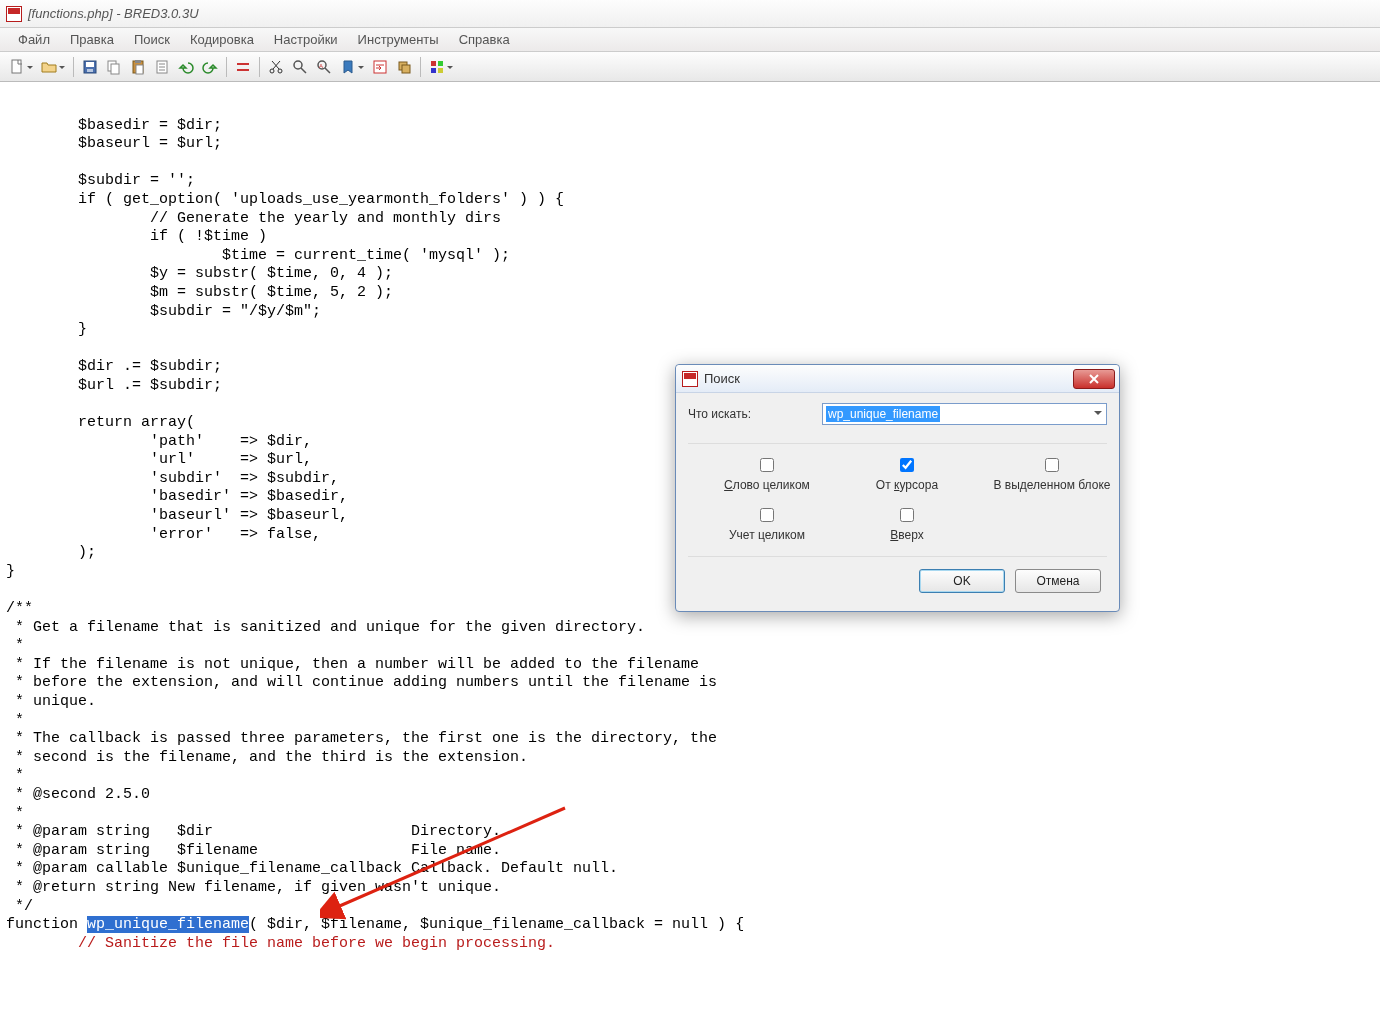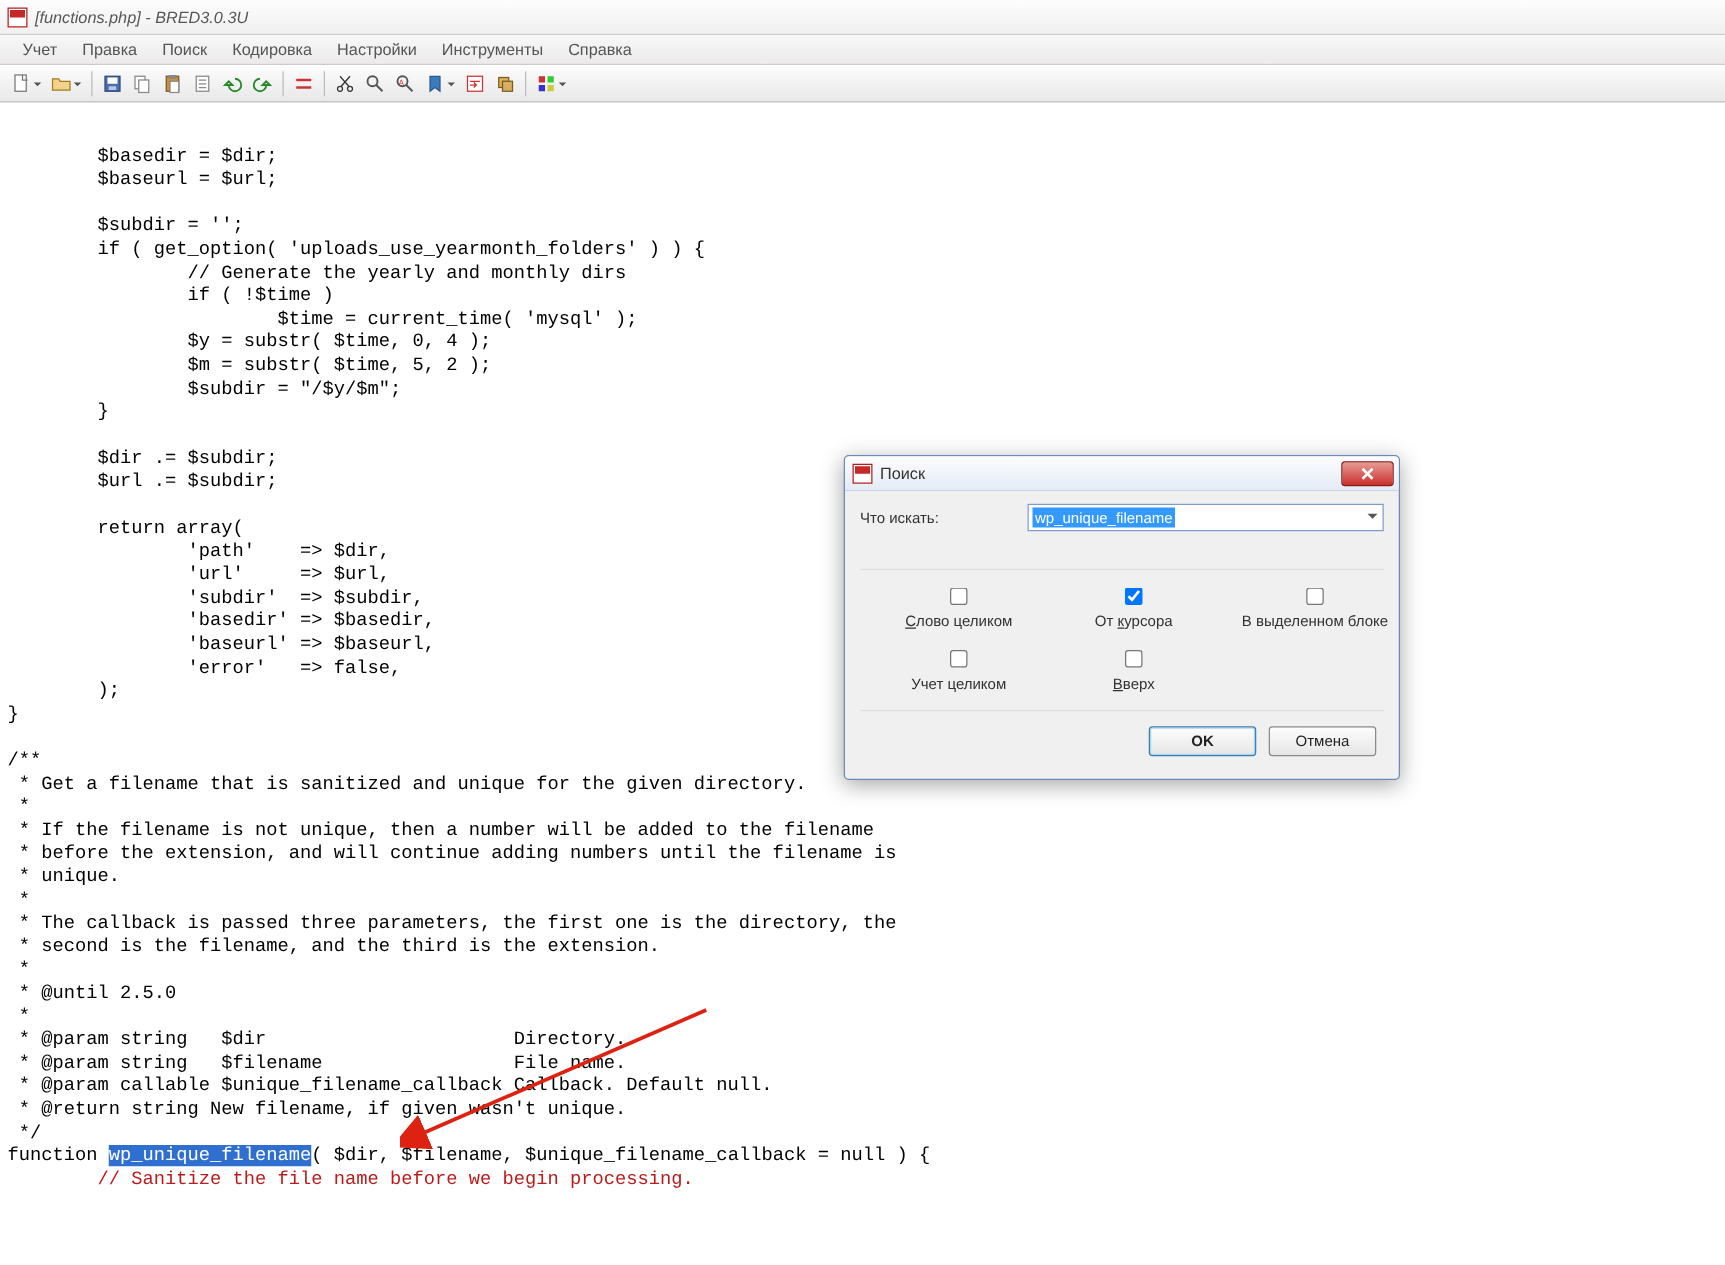--- a/index.html
+++ b/index.html
@@ -129,21 +129,21 @@
 .dialog .dlg-close {
   width: 42px; height: 20px;
   margin-right: 4px;
   background: linear-gradient(#e89a95, #c9302c);
   border: 1px solid #8b1a1a;
   border-radius: 3px;
   display: flex; align-items: center; justify-content: center;
   color: #fff; font-weight: bold;
 }
 .dialog .dlg-body { padding: 10px 12px 6px 12px; }
-.dialog .row1 { display: flex; align-items: center; gap: 10px; margin-bottom: 30px; }
+.dialog .row1 { display: flex; align-items: center; gap: 10px; margin-bottom: 18px; }
 .dialog .lbl { width: 124px; color: #333; font-size: 12px; }
 .dialog .combo {
   flex: 1;
   height: 22px;
   border: 1px solid #7a9ccb;
   background: #fff;
   display: flex; align-items: center;
   position: relative;
   padding-left: 3px;
 }
@@ -178,33 +178,32 @@
   background: linear-gradient(#fdfdfd, #e6e6e6);
   border: 1px solid #8a8a8a;
   border-radius: 3px;
   font-size: 12px;
   color: #222;
   display: flex; align-items: center; justify-content: center;
 }
 .dialog .btn.default {
   border: 1px solid #3c7fb1;
   box-shadow: 0 0 0 1px #a8d8f0 inset;
-  font-weight: bold;
 }
 </style>
 </head>
 <body>
 
 <div class="titlebar">
   <span class="app-icon"></span>
   <span class="title-text">[functions.php] - BRED3.0.3U</span>
 </div>
 
 <div class="menubar">
-  <div class="menu-item">Учет</div>
+  <div class="menu-item">Файл</div>
   <div class="menu-item">Правка</div>
   <div class="menu-item">Поиск</div>
   <div class="menu-item">Кодировка</div>
   <div class="menu-item">Настройки</div>
   <div class="menu-item">Инструменты</div>
   <div class="menu-item">Справка</div>
 </div>
 
 <div class="toolbar">
   <div class="tb-btn dd">
@@ -343,21 +342,21 @@
 <span>/**</span>
 <span> * Get a filename that is sanitized and unique for the given directory.</span>
 <span> *</span>
 <span> * If the filename is not unique, then a number will be added to the filename</span>
 <span> * before the extension, and will continue adding numbers until the filename is</span>
 <span> * unique.</span>
 <span> *</span>
 <span> * The callback is passed three parameters, the first one is the directory, the</span>
 <span> * second is the filename, and the third is the extension.</span>
 <span> *</span>
-<span> * @until 2.5.0</span>
+<span> * @second 2.5.0</span>
 <span> *</span>
 <span> * @param string   $dir                      Directory.</span>
 <span> * @param string   $filename                 File name.</span>
 <span> * @param callable $unique_filename_callback Callback. Default null.</span>
 <span> * @return string New filename, if given wasn't unique.</span>
 <span> */</span>
 <span><span>function </span><span class="sel">wp_unique_filename</span><span>( $dir, $filename, $unique_filename_callback = null ) {</span></span>
 <span style="color:#b91c1c">        // Sanitize the file name before we begin processing.</span>
 </div>
 

